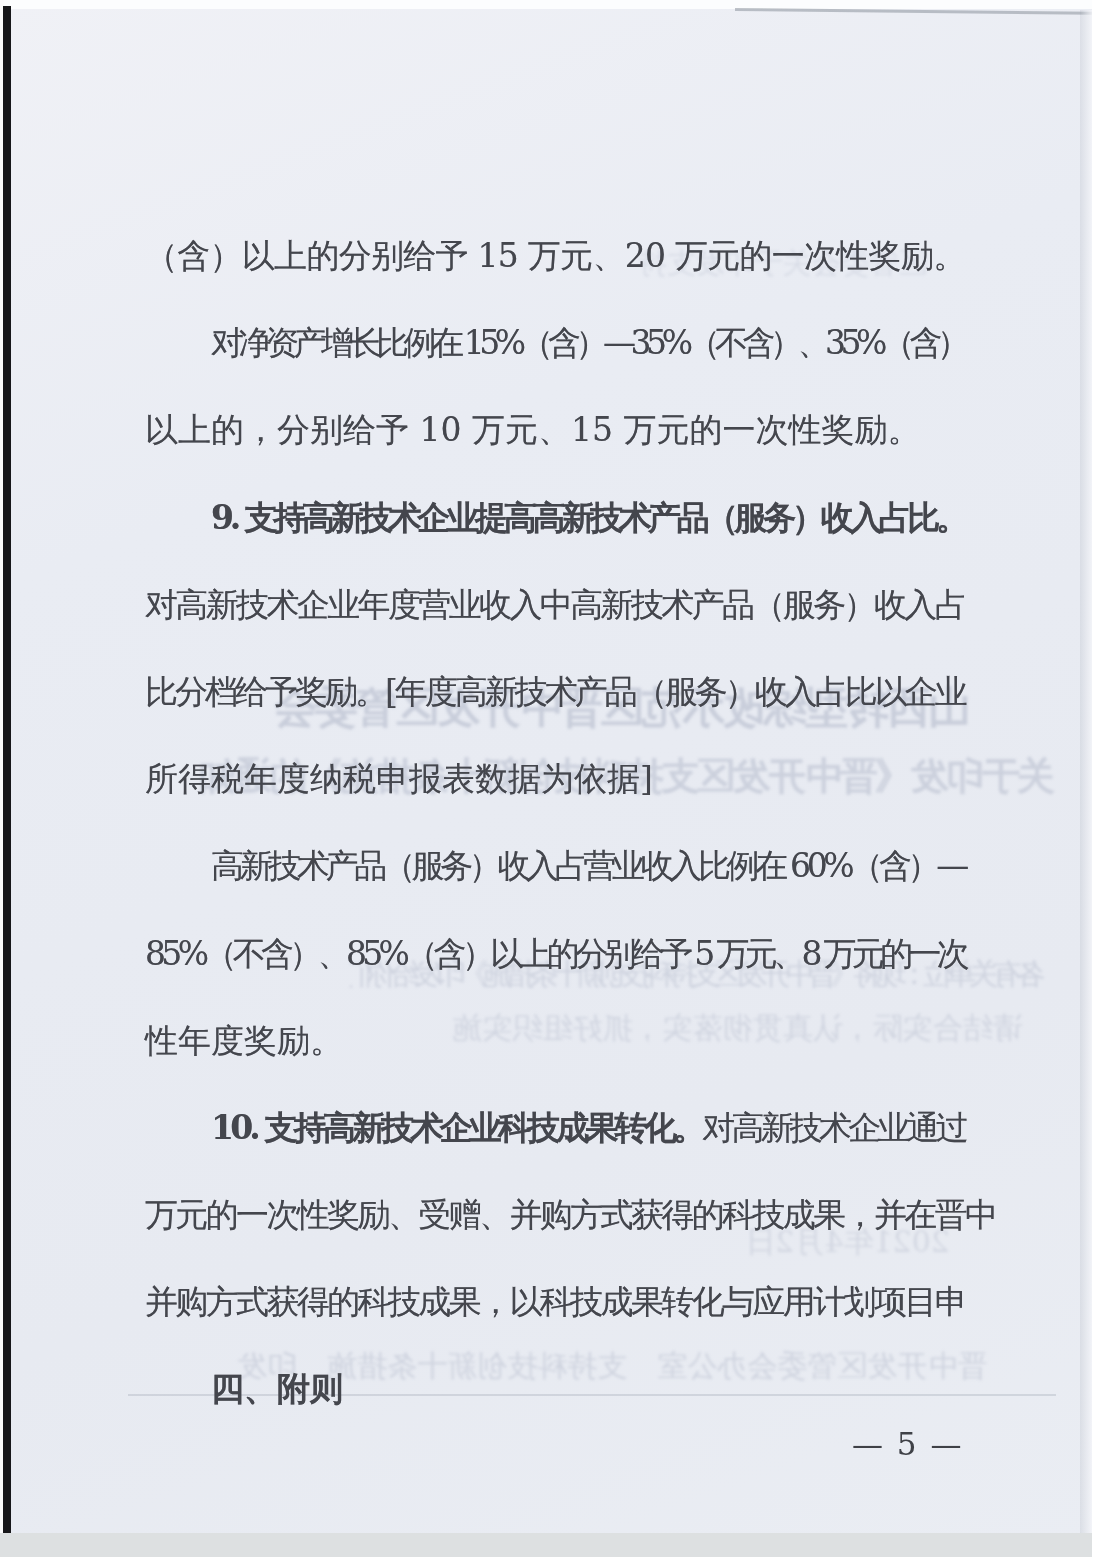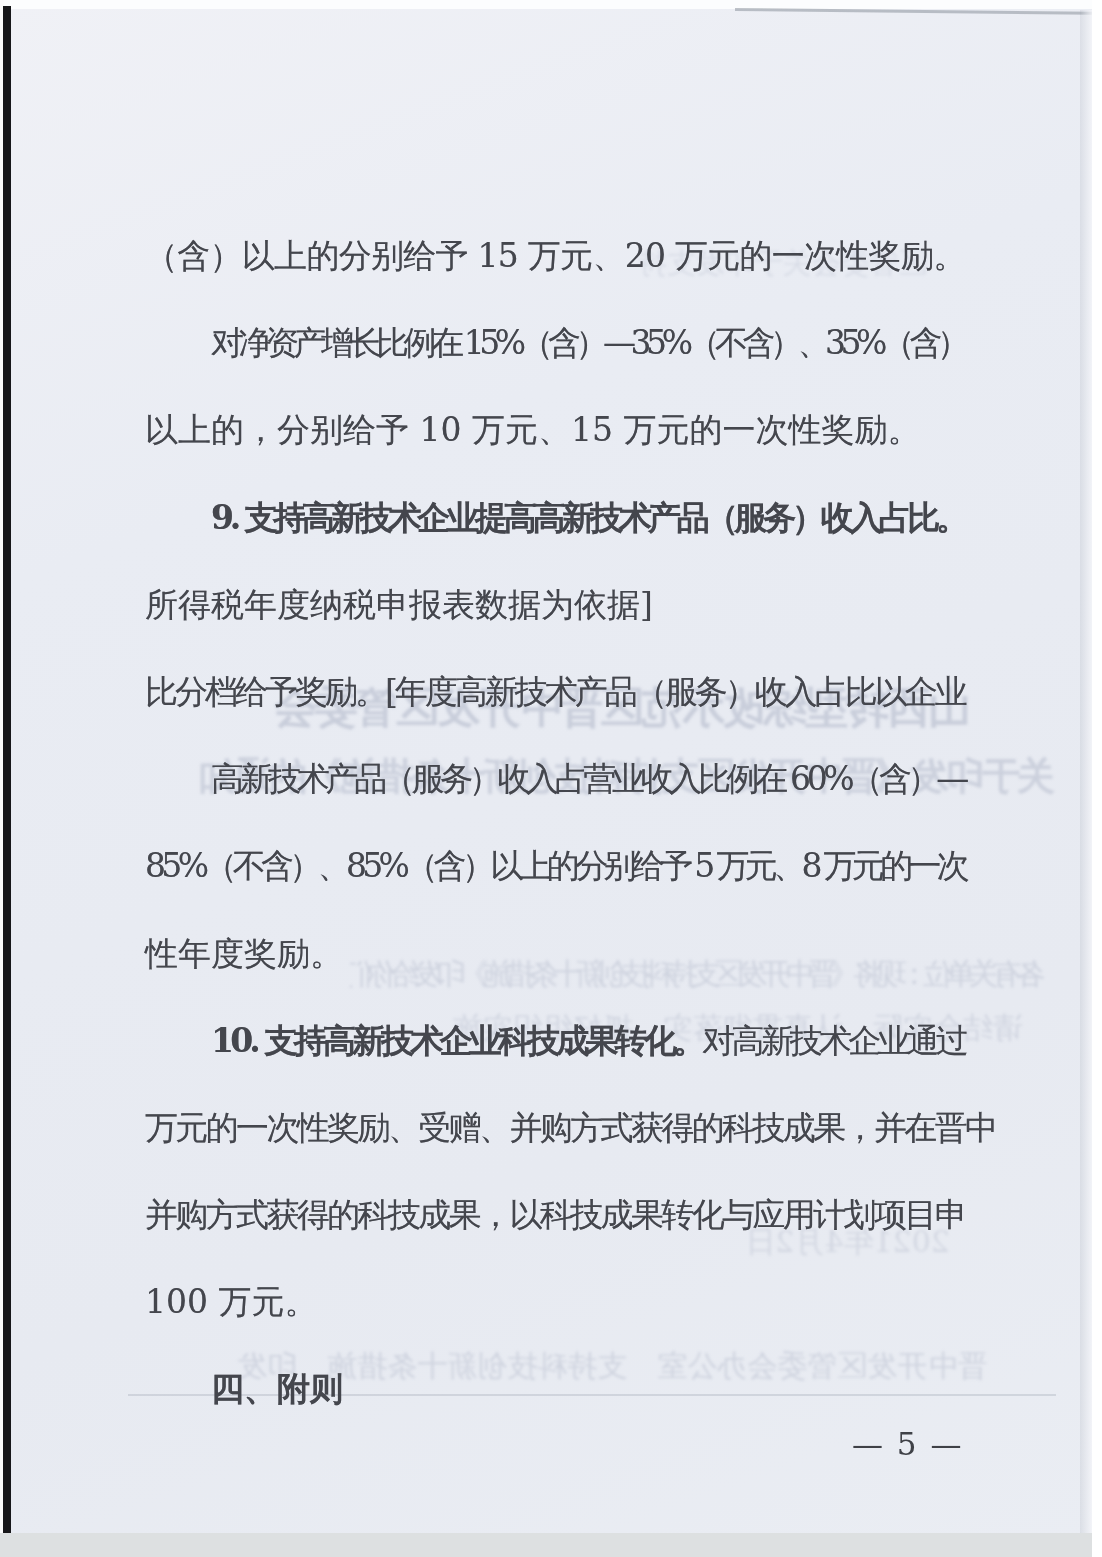--- a/index.html
+++ b/index.html
@@ -88,29 +88,29 @@
   <div class="ghost g4" style="letter-spacing: 0px;">请结合实际，认真贯彻落实，抓好组织实施</div>
   <div class="ghost g5">2021年4月2日</div>
   <div class="ghost g6" style="letter-spacing: 0px;">晋中开发区管委会办公室　支持科技创新十条措施　印发</div>
   <div class="ghost-rule"></div>
 
   <main class="content">
     <p class="line" style="letter-spacing: -0.724138px;">（含）以上的分别给予 15 万元、20 万元的一次性奖励。</p>
     <p class="line ind" style="letter-spacing: -5.48387px;">对净资产增长比例在 15%（含）—35%（不含）、35%（含）</p>
     <p class="line">以上的，分别给予 10 万元、15 万元的一次性奖励。</p>
     <p class="line ind b" style="letter-spacing: -4.17857px;">9. 支持高新技术企业提高高新技术产品（服务）收入占比。</p>
+    <p class="line" style="letter-spacing: -2.62963px;">对高新技术企业年度营业收入中高新技术产品（服务）收入占</p>
+    <p class="line" style="letter-spacing: -3px;">比分档给予奖励。[年度高新技术产品（服务）收入占比以企业</p>
     <p class="line">所得税年度纳税申报表数据为依据]</p>
-    <p class="line" style="letter-spacing: -3px;">比分档给予奖励。[年度高新技术产品（服务）收入占比以企业</p>
     <p class="line ind" style="letter-spacing: -4.35714px;">高新技术产品（服务）收入占营业收入比例在 60%（含）—</p>
     <p class="line" style="letter-spacing: -4.67647px;">85%（不含）、85%（含）以上的分别给予 5 万元、8 万元的一次</p>
     <p class="line">性年度奖励。</p>
     <p class="line ind" style="letter-spacing: -3.82143px;"><span class="b">10. 支持高新技术企业科技成果转化。</span><span>对高新技术企业通过</span></p>
     <p class="line" style="letter-spacing: -2.62963px;">万元的一次性奖励、受赠、并购方式获得的科技成果，并在晋中</p>
     <p class="line" style="letter-spacing: -2.62963px;">并购方式获得的科技成果，以科技成果转化与应用计划项目申</p>
-    <p class="line">100 万元。</p>
     <p class="line ind b">四、附则</p>
 
   </main>
 
   <div class="pagenum">— 5 —</div>
 
   <div class="bottom-band"></div>
 </div>
 
 </body></html>

